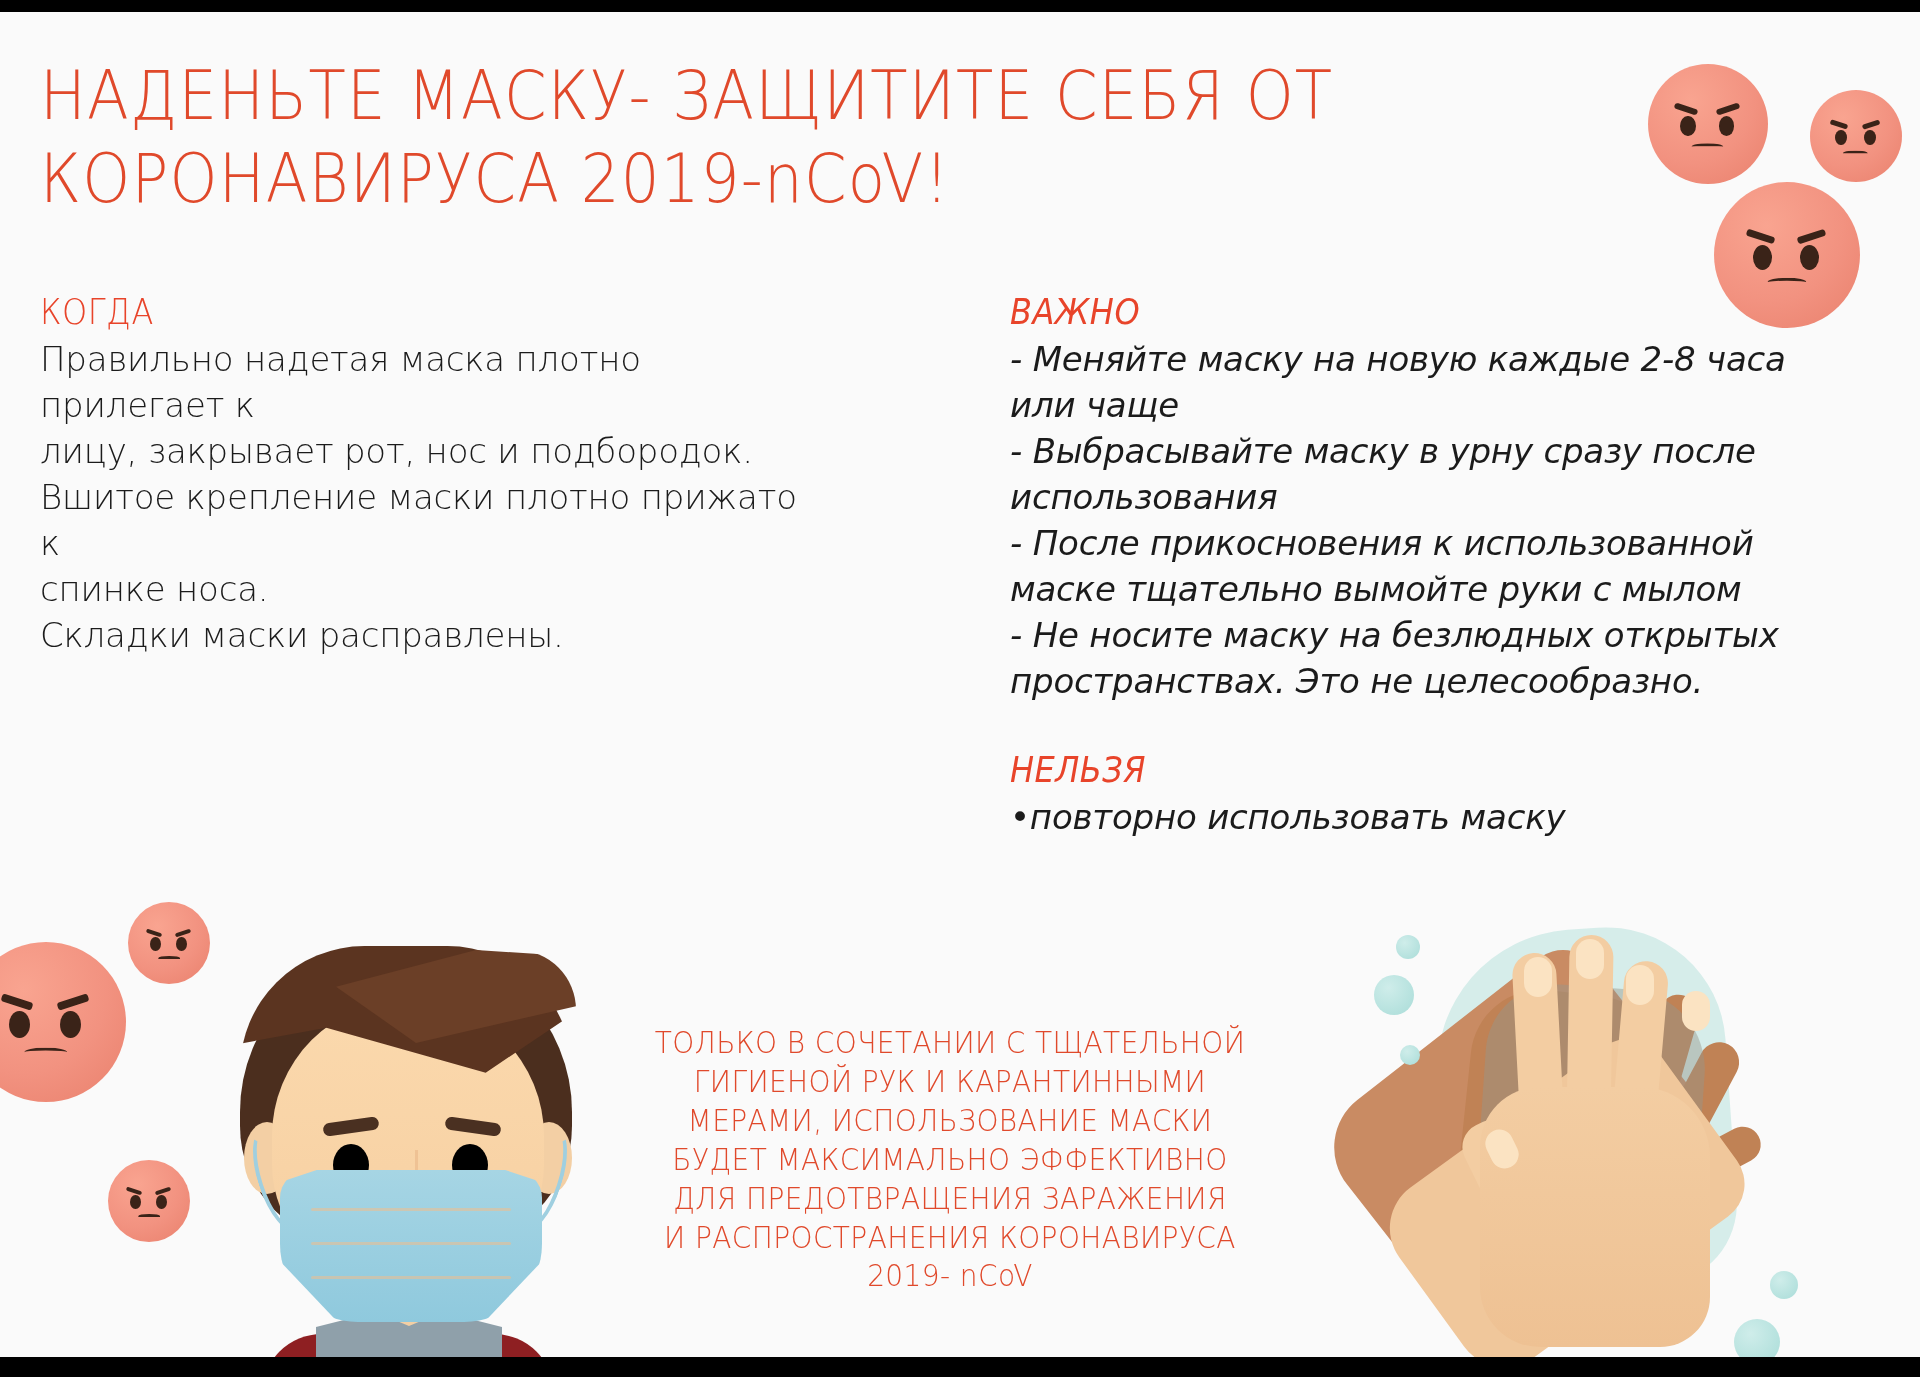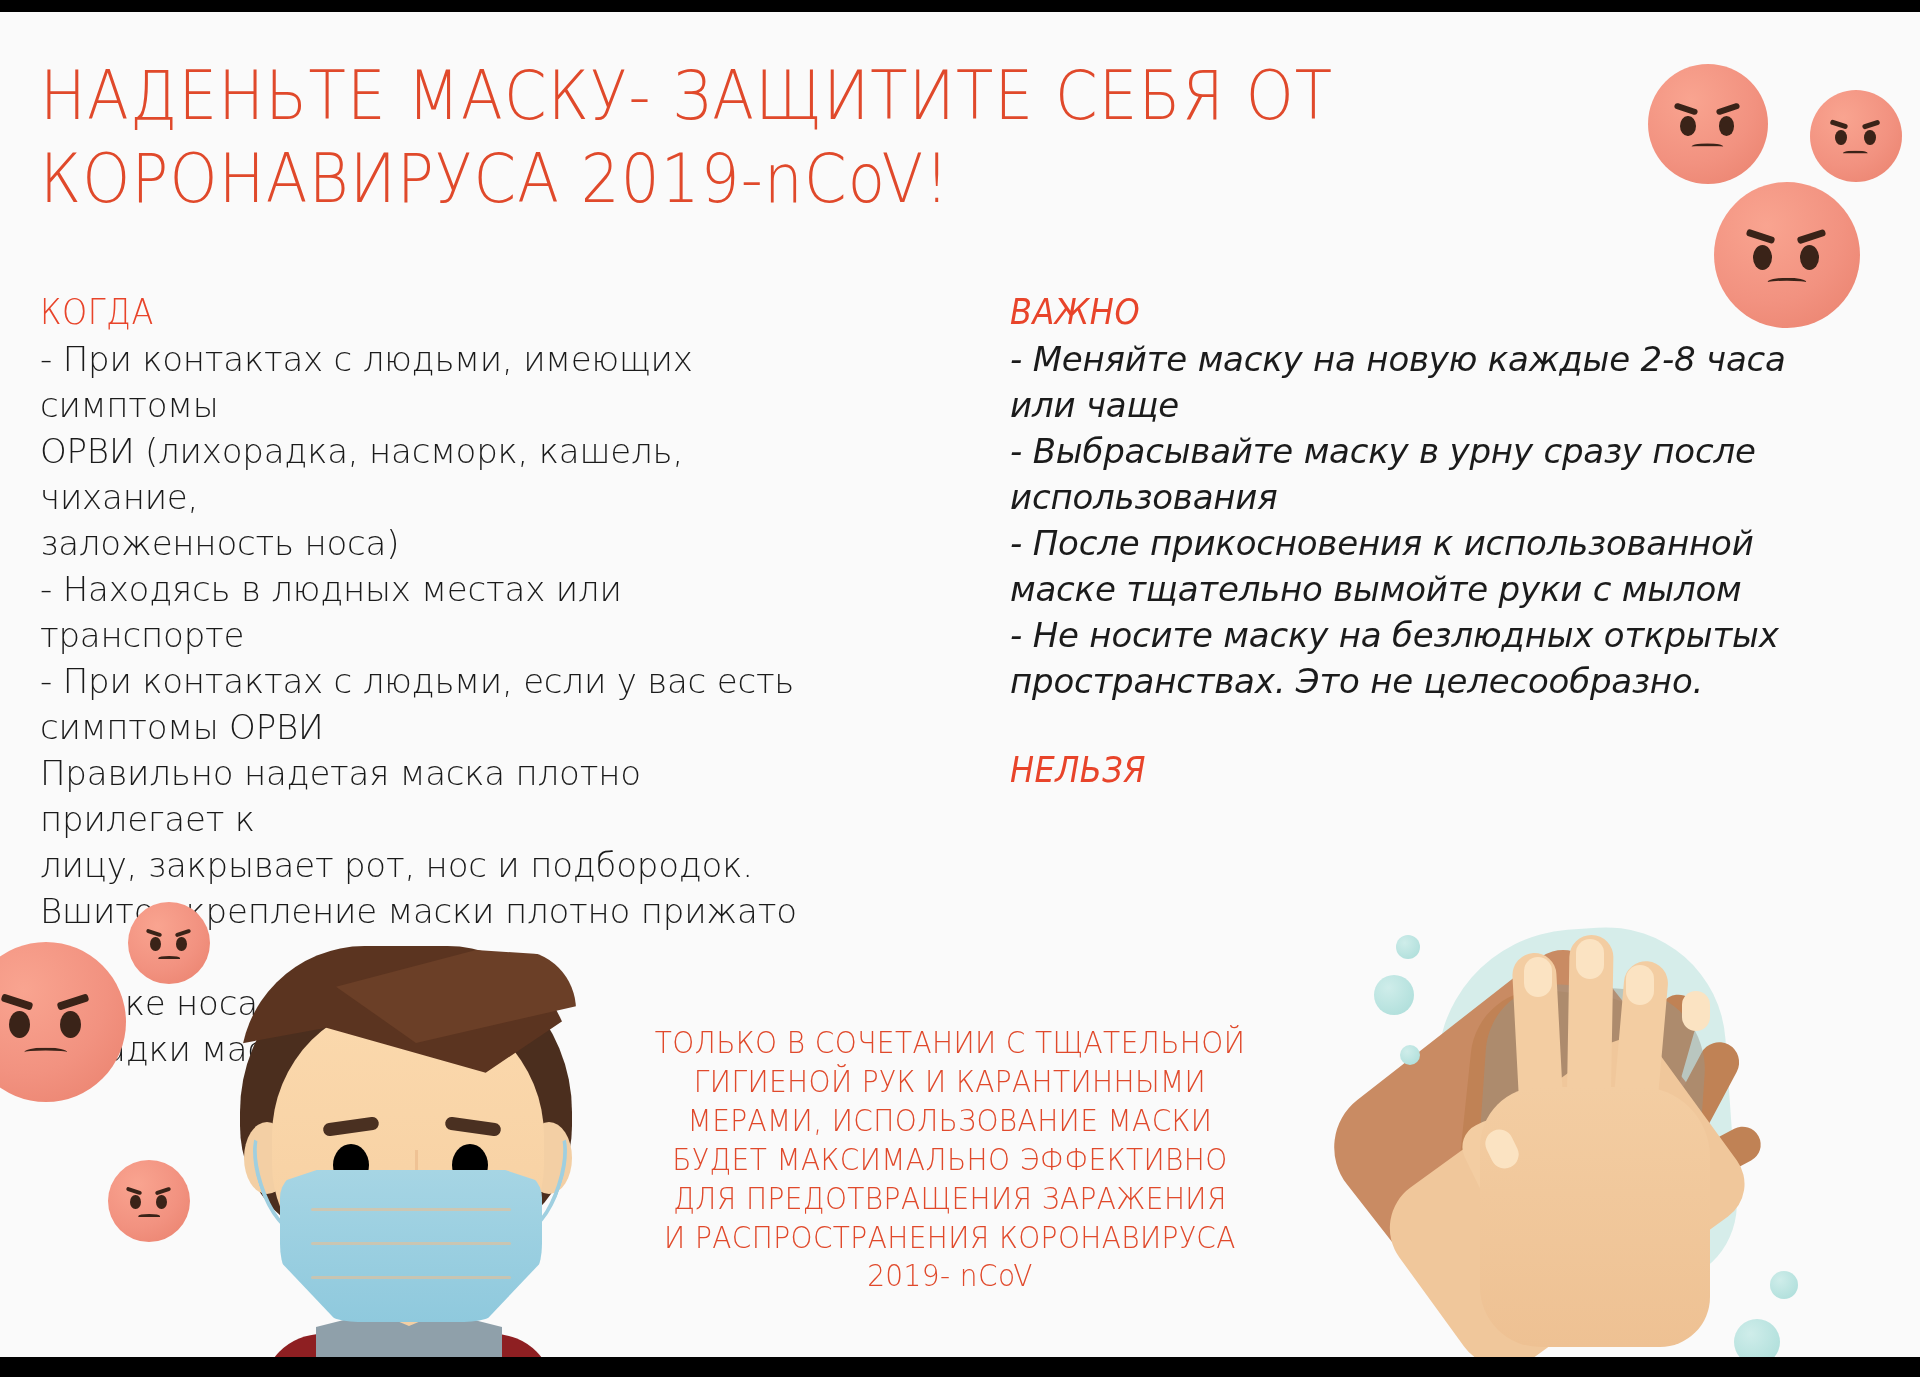--- a/index.html
+++ b/index.html
@@ -402,44 +402,39 @@
         <div class="brow l"></div>
         <div class="brow r"></div>
         <div class="eye l"></div>
         <div class="eye r"></div>
         <div class="mouth"></div>
       </div>
     </div>
 
   <div class="col col-left">
     <div class="sec-head">КОГДА</div>
-    <div class="body-text">- При контактах с людьми, имеющих симптомы
-ОРВИ (лихорадка, насморк, кашель, чихание,
-заложенность носа)
-- Находясь в людных местах или транспорте
-- При контактах с людьми, если у вас есть
-симптомы ОРВИ</div>
     <div class="body-text gap">Правильно надетая маска плотно прилегает к
 лицу, закрывает рот, нос и подбородок.
 Вшитое крепление маски плотно прижато к
 спинке носа.
 Складки маски расправлены.</div>
   </div>
 
   <div class="col col-right">
     <div class="sec-head">ВАЖНО</div>
     <div class="body-text">- Меняйте маску на новую каждые 2-8 часа
 или чаще
 - Выбрасывайте маску в урну сразу после
 использования
 - После прикосновения к использованной
 маске тщательно вымойте руки с мылом
 - Не носите маску на безлюдных открытых
 пространствах. Это не целесообразно.</div>
     <div class="sec-head gap">НЕЛЬЗЯ</div>
+    <div class="body-text">•повторно использовать маску</div>
   </div>
 
   <div class="virus" id="v4" style="left:-34px; top:930px; width:160px; height:160px;">
       <div class="spike" style="transform: rotate(8deg);">
         <i></i>
         <b></b>
       </div>
       <div class="spike" style="transform: rotate(38deg);">
         <i></i>
         <b></b>

